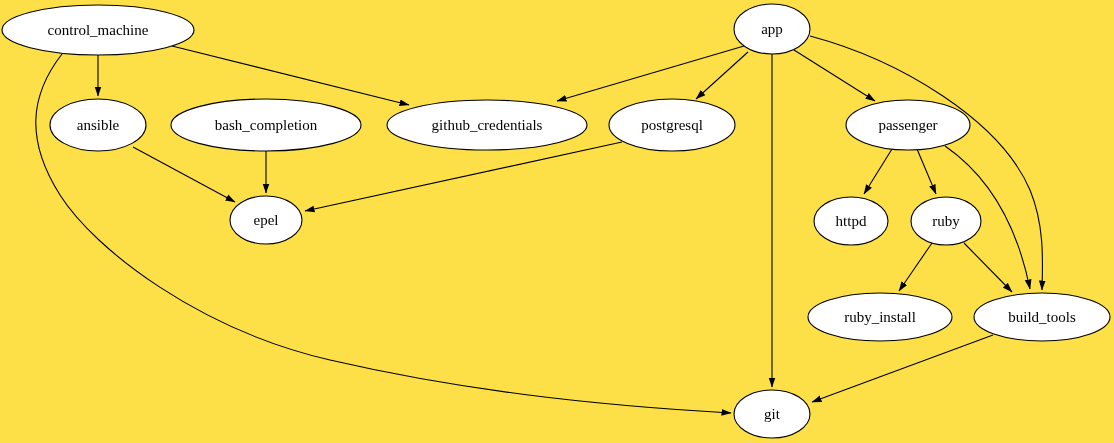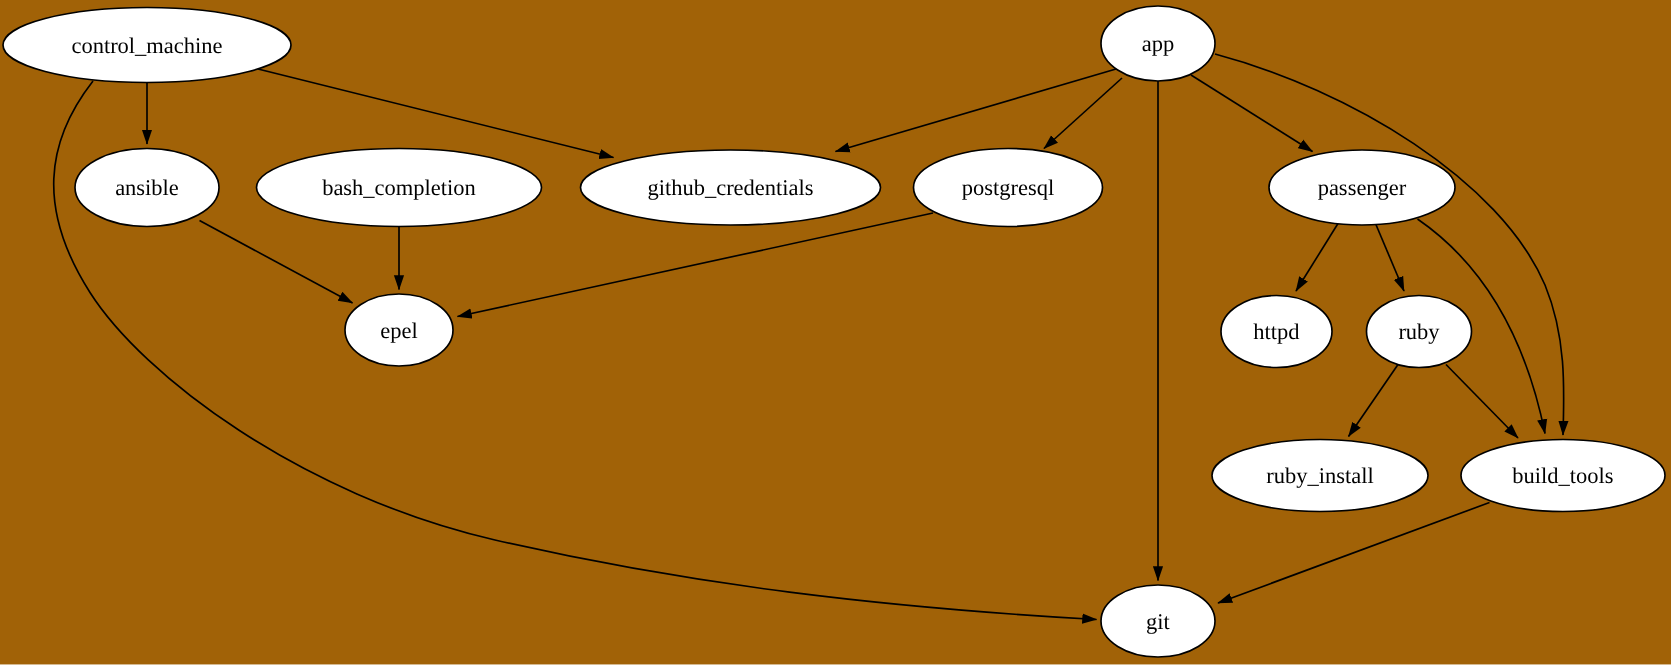--- a/index.html
+++ b/index.html
@@ -5,21 +5,21 @@
   html, body {
     margin: 0;
     padding: 0;
     background: #ffffff;
     font-family: "Liberation Serif", "DejaVu Serif", serif;
   }
   .canvas {
     position: relative;
     width: 1114px;
     height: 443px;
-    background: #a16207;
+    background: #fde047;
     overflow: hidden;
   }
   svg { display: block; }
   .edge-path {
     fill: none;
     stroke: #000000;
     stroke-width: 1.1;
   }
   .node-ellipse {
     fill: #ffffff;

